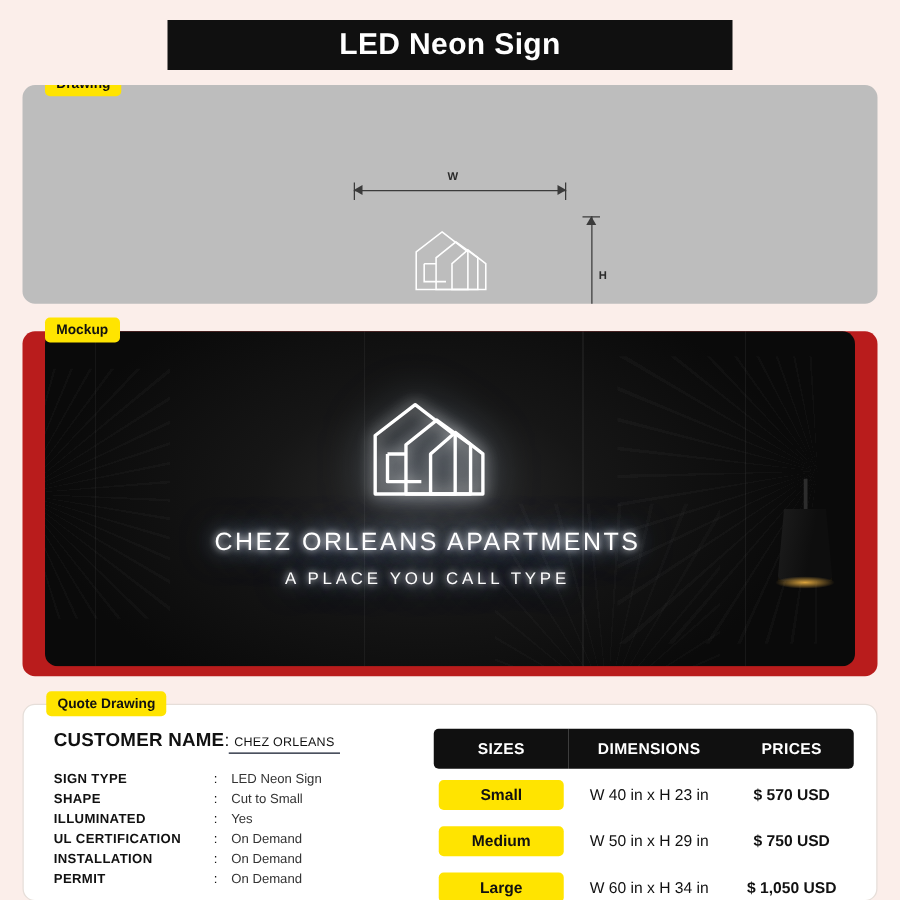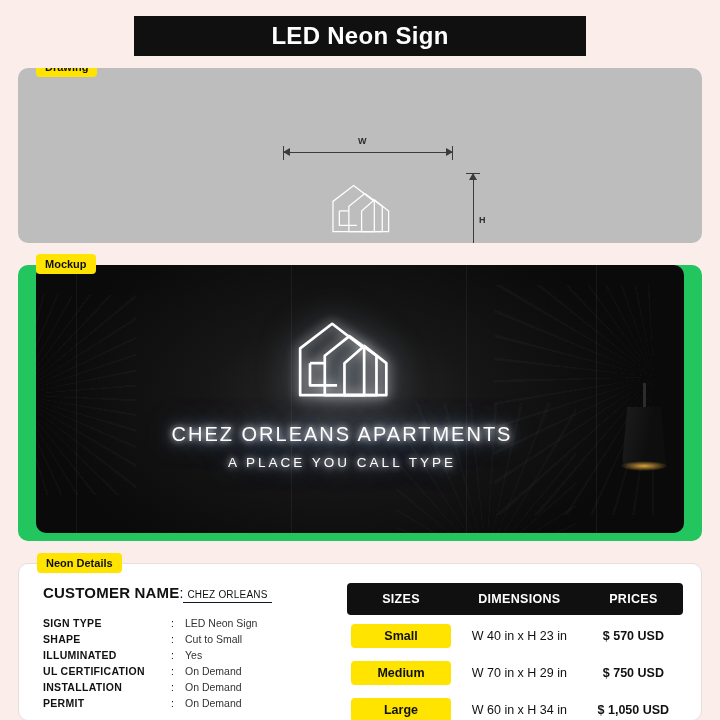--- a/index.html
+++ b/index.html
@@ -84,21 +84,21 @@
     position: absolute; left: 0; right: 0; top: 108px;
     display: flex; flex-direction: column; align-items: center;
   }
   .logo-mark { width: 96px; height: 62px; }
 
   
   .mockup {
     margin-top: 22px;
     height: 276px;
     border-radius: 10px;
-    background: #22c55e;
+    background: #b91c1c;
     padding: 0;
   }
   .mockup-scene {
     position: relative;
     margin: 8px 18px 0 18px;
     height: 268px;
     border-radius: 10px;
     overflow: hidden;
     background:
       radial-gradient(ellipse 300px 180px at 47% 50%, #2a2a2a 0%, #161616 45%, #0a0a0a 100%),
@@ -252,21 +252,21 @@
           <path d="M34 44 L34 62 L56 62"></path>
           <path d="M34 44 L46 44"></path>
         </svg>
         <div class="neon-name">CHEZ ORLEANS APARTMENTS</div>
         <div class="neon-tagline">A PLACE YOU CALL TYPE</div>
       </div>
     </div>
   </div>
 
   <div class="card quote">
-    <div class="tag">Neon Details</div>
+    <div class="tag">Quote Drawing</div>
 
     <div class="quote-left">
       <div class="cust-line">
         <span class="cust-label">CUSTOMER NAME</span>
         <span class="cust-colon">:</span>
         <span class="cust-value">CHEZ ORLEANS</span>
       </div>
 
       <table class="spec-table">
         <tbody>
@@ -318,21 +318,21 @@
             <td class="size-cell">
               <span class="size-pill">Small</span>
             </td>
             <td class="dim-cell">W 40 in x H 23 in</td>
             <td class="price-cell">$ 570 USD</td>
           </tr>
           <tr>
             <td class="size-cell">
               <span class="size-pill">Medium</span>
             </td>
-            <td class="dim-cell">W 70 in x H 29 in</td>
+            <td class="dim-cell">W 50 in x H 29 in</td>
             <td class="price-cell">$ 750 USD</td>
           </tr>
           <tr>
             <td class="size-cell">
               <span class="size-pill">Large</span>
             </td>
             <td class="dim-cell">W 60 in x H 34 in</td>
             <td class="price-cell">$ 1,050 USD</td>
           </tr>
         </tbody>

